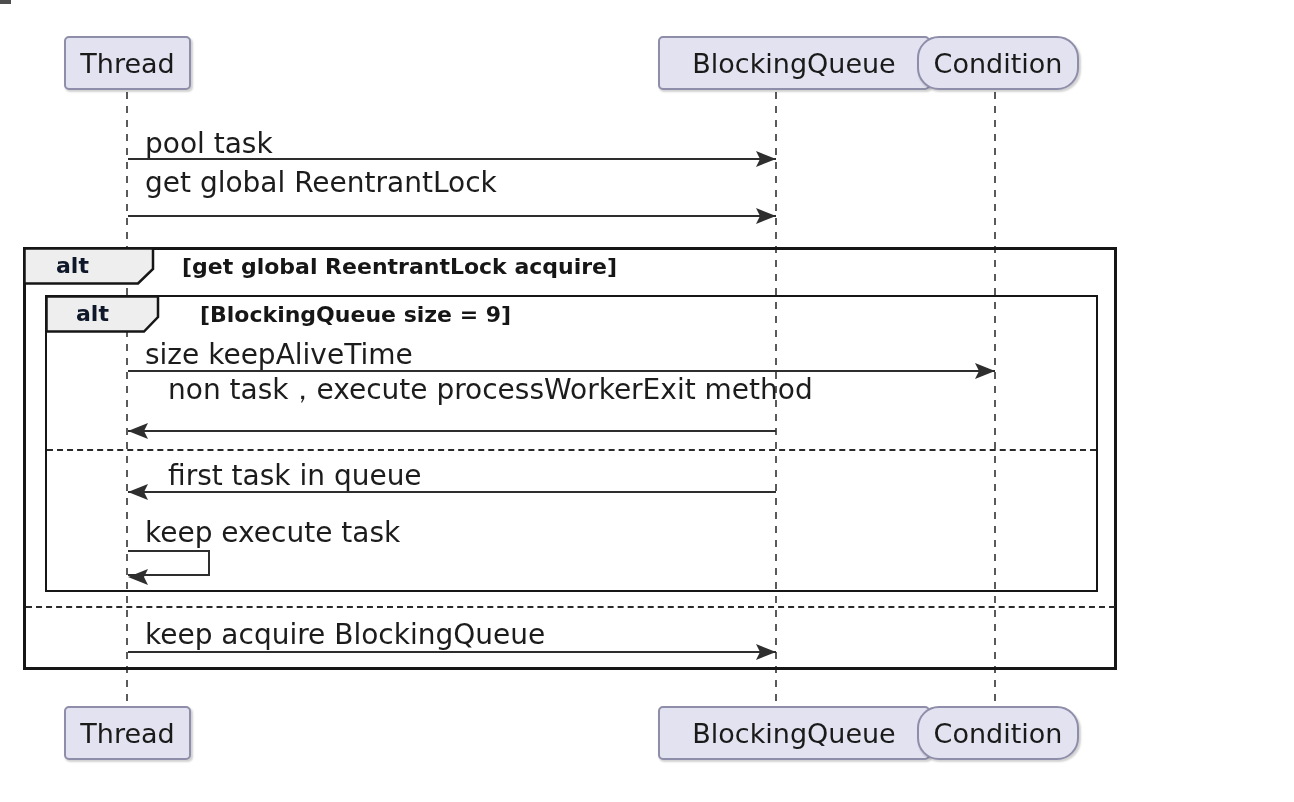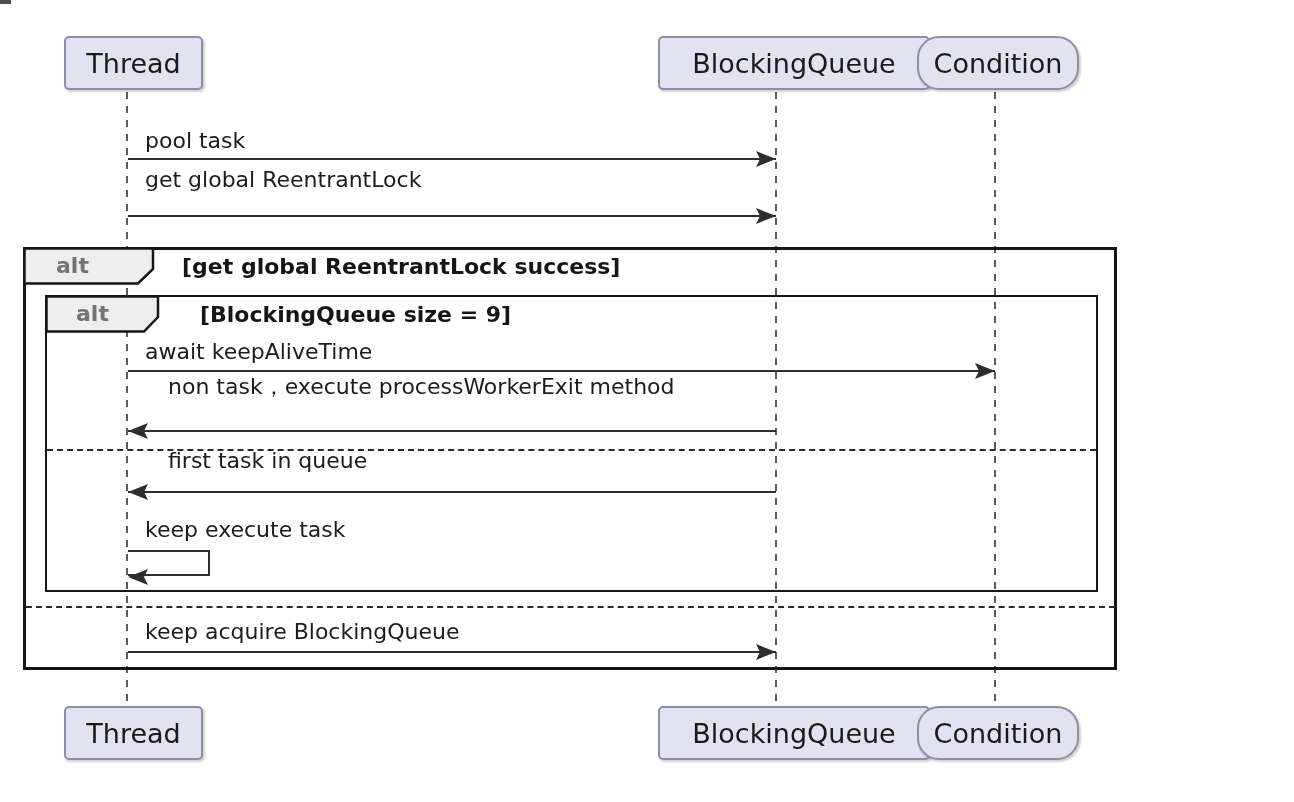--- a/index.html
+++ b/index.html
@@ -8,43 +8,43 @@
   
   .participant{
     position:absolute;height:54px;box-sizing:border-box;
     background:#E2E2F0;border:2px solid #8E8EAA;border-radius:5px;
     display:flex;align-items:center;justify-content:center;
     font-size:27px;color:#1a1a1a;
     box-shadow:1.5px 2px 2px rgba(0,0,0,0.18);
   }
   .p-top{top:36px;}
   .p-bottom{top:706px;}
-  .p-thread{left:64px;width:139px;text-align:right;}
+  .p-thread{left:64px;width:127px;text-align:right;}
   .p-bq{left:658px;width:272px;}
   .p-cond{left:917px;width:162px;border-radius:22px;}
   
   .lifeline{
     position:absolute;top:92px;height:614px;width:2px;
     background:repeating-linear-gradient(180deg,#5a5a5a 0 7px,transparent 7px 14px);
   }
   .ll-thread{left:126px;}
   .ll-bq{left:775px;}
   .ll-cond{left:994px;}
   
   .frame{position:absolute;box-sizing:border-box;background:transparent;}
   .frame-outer{left:23px;top:247px;width:1094px;height:423px;border:3px solid #161616;}
   .frame-inner{left:45px;top:295px;width:1053px;height:297px;border:2.5px solid #161616;}
   .pent{position:absolute;}
-  .op-label{position:absolute;font-size:22px;font-weight:bold;color:#737373;line-height:1;}
+  .op-label{position:absolute;font-size:22px;font-weight:bold;color:#0f172a;line-height:1;}
   .guard{position:absolute;font-size:22px;font-weight:bold;color:#161616;white-space:nowrap;line-height:1.2;}
   .divider{position:absolute;height:0;border-top:2px dashed #2a2a2a;}
   .div-inner{left:47px;top:449px;width:1049px;}
   .div-outer{left:26px;top:606px;width:1089px;}
   
-  .msg-label{position:absolute;font-size:22px;color:#1c1c1c;white-space:nowrap;line-height:1.15;}
+  .msg-label{position:absolute;font-size:28px;color:#1c1c1c;white-space:nowrap;line-height:1.15;}
   .msg-line{position:absolute;height:2px;background:#2e2e2e;}
   .head{position:absolute;width:20px;height:16px;}
   .self-loop{position:absolute;left:128px;top:550px;width:82px;height:26px;box-sizing:border-box;
     border-top:2px solid #2e2e2e;border-right:2px solid #2e2e2e;border-bottom:2px solid #2e2e2e;}
   .corner-smudge{position:absolute;left:0;top:0;width:11px;height:4px;background:#2f2f2f;opacity:.85;}
 </style>
 </head>
 <body>
 
 <div>
@@ -75,44 +75,44 @@
   <div class="msg-line" style="left:128px;top:215px;width:648px"></div>
   <svg class="head" style="left:756px;top:208px" viewBox="0 0 20 16">
       <polygon points="0,0 20,8 0,16 4,8" fill="#2e2e2e"></polygon>
     </svg>
 
   <div class="frame frame-outer"></div>
   <svg class="pent" style="left:23px;top:247px" width="132" height="38">
     <path d="M1.5,1.5 H130 V22 L115,36.5 H1.5 Z" fill="#EEEEEE" stroke="#161616" stroke-width="2.5"></path>
   </svg>
   <div class="op-label" style="left:56px;top:255px">alt</div>
-  <div class="guard" style="left:182px;top:254px">[get global ReentrantLock success]</div>
+  <div class="guard" style="left:182px;top:254px">[get global ReentrantLock acquire]</div>
 
   <div class="frame frame-inner"></div>
   <svg class="pent" style="left:45px;top:295px" width="116" height="38">
     <path d="M1.5,1.5 H113 V22 L99,36.5 H1.5 Z" fill="#EEEEEE" stroke="#161616" stroke-width="2.5"></path>
   </svg>
   <div class="op-label" style="left:76px;top:303px">alt</div>
   <div class="guard" style="left:200px;top:302px">[BlockingQueue size = 9]</div>
 
-  <div class="msg-label" style="left:145px;top:339px">await keepAliveTime</div>
+  <div class="msg-label" style="left:145px;top:339px">size keepAliveTime</div>
   <div class="msg-line" style="left:128px;top:370px;width:867px"></div>
   <svg class="head" style="left:975px;top:363px" viewBox="0 0 20 16">
       <polygon points="0,0 20,8 0,16 4,8" fill="#2e2e2e"></polygon>
     </svg>
 
   <div class="msg-label" style="left:168px;top:374px">non task，execute processWorkerExit method</div>
   <div class="msg-line" style="left:128px;top:430px;width:648px"></div>
   <svg class="head" style="left:128px;top:423px" viewBox="0 0 20 16">
       <polygon points="20,0 0,8 20,16 16,8" fill="#2e2e2e"></polygon>
     </svg>
 
   <div class="divider div-inner"></div>
 
-  <div class="msg-label" style="left:168px;top:448px">first task in queue</div>
+  <div class="msg-label" style="left:168px;top:460px">first task in queue</div>
   <div class="msg-line" style="left:128px;top:491px;width:648px"></div>
   <svg class="head" style="left:128px;top:484px" viewBox="0 0 20 16">
       <polygon points="20,0 0,8 20,16 16,8" fill="#2e2e2e"></polygon>
     </svg>
 
   <div class="msg-label" style="left:145px;top:517px">keep execute task</div>
   <div class="self-loop"></div>
   <svg class="head" style="left:128px;top:569px" viewBox="0 0 20 16">
       <polygon points="20,0 0,8 20,16 16,8" fill="#2e2e2e"></polygon>
     </svg>

